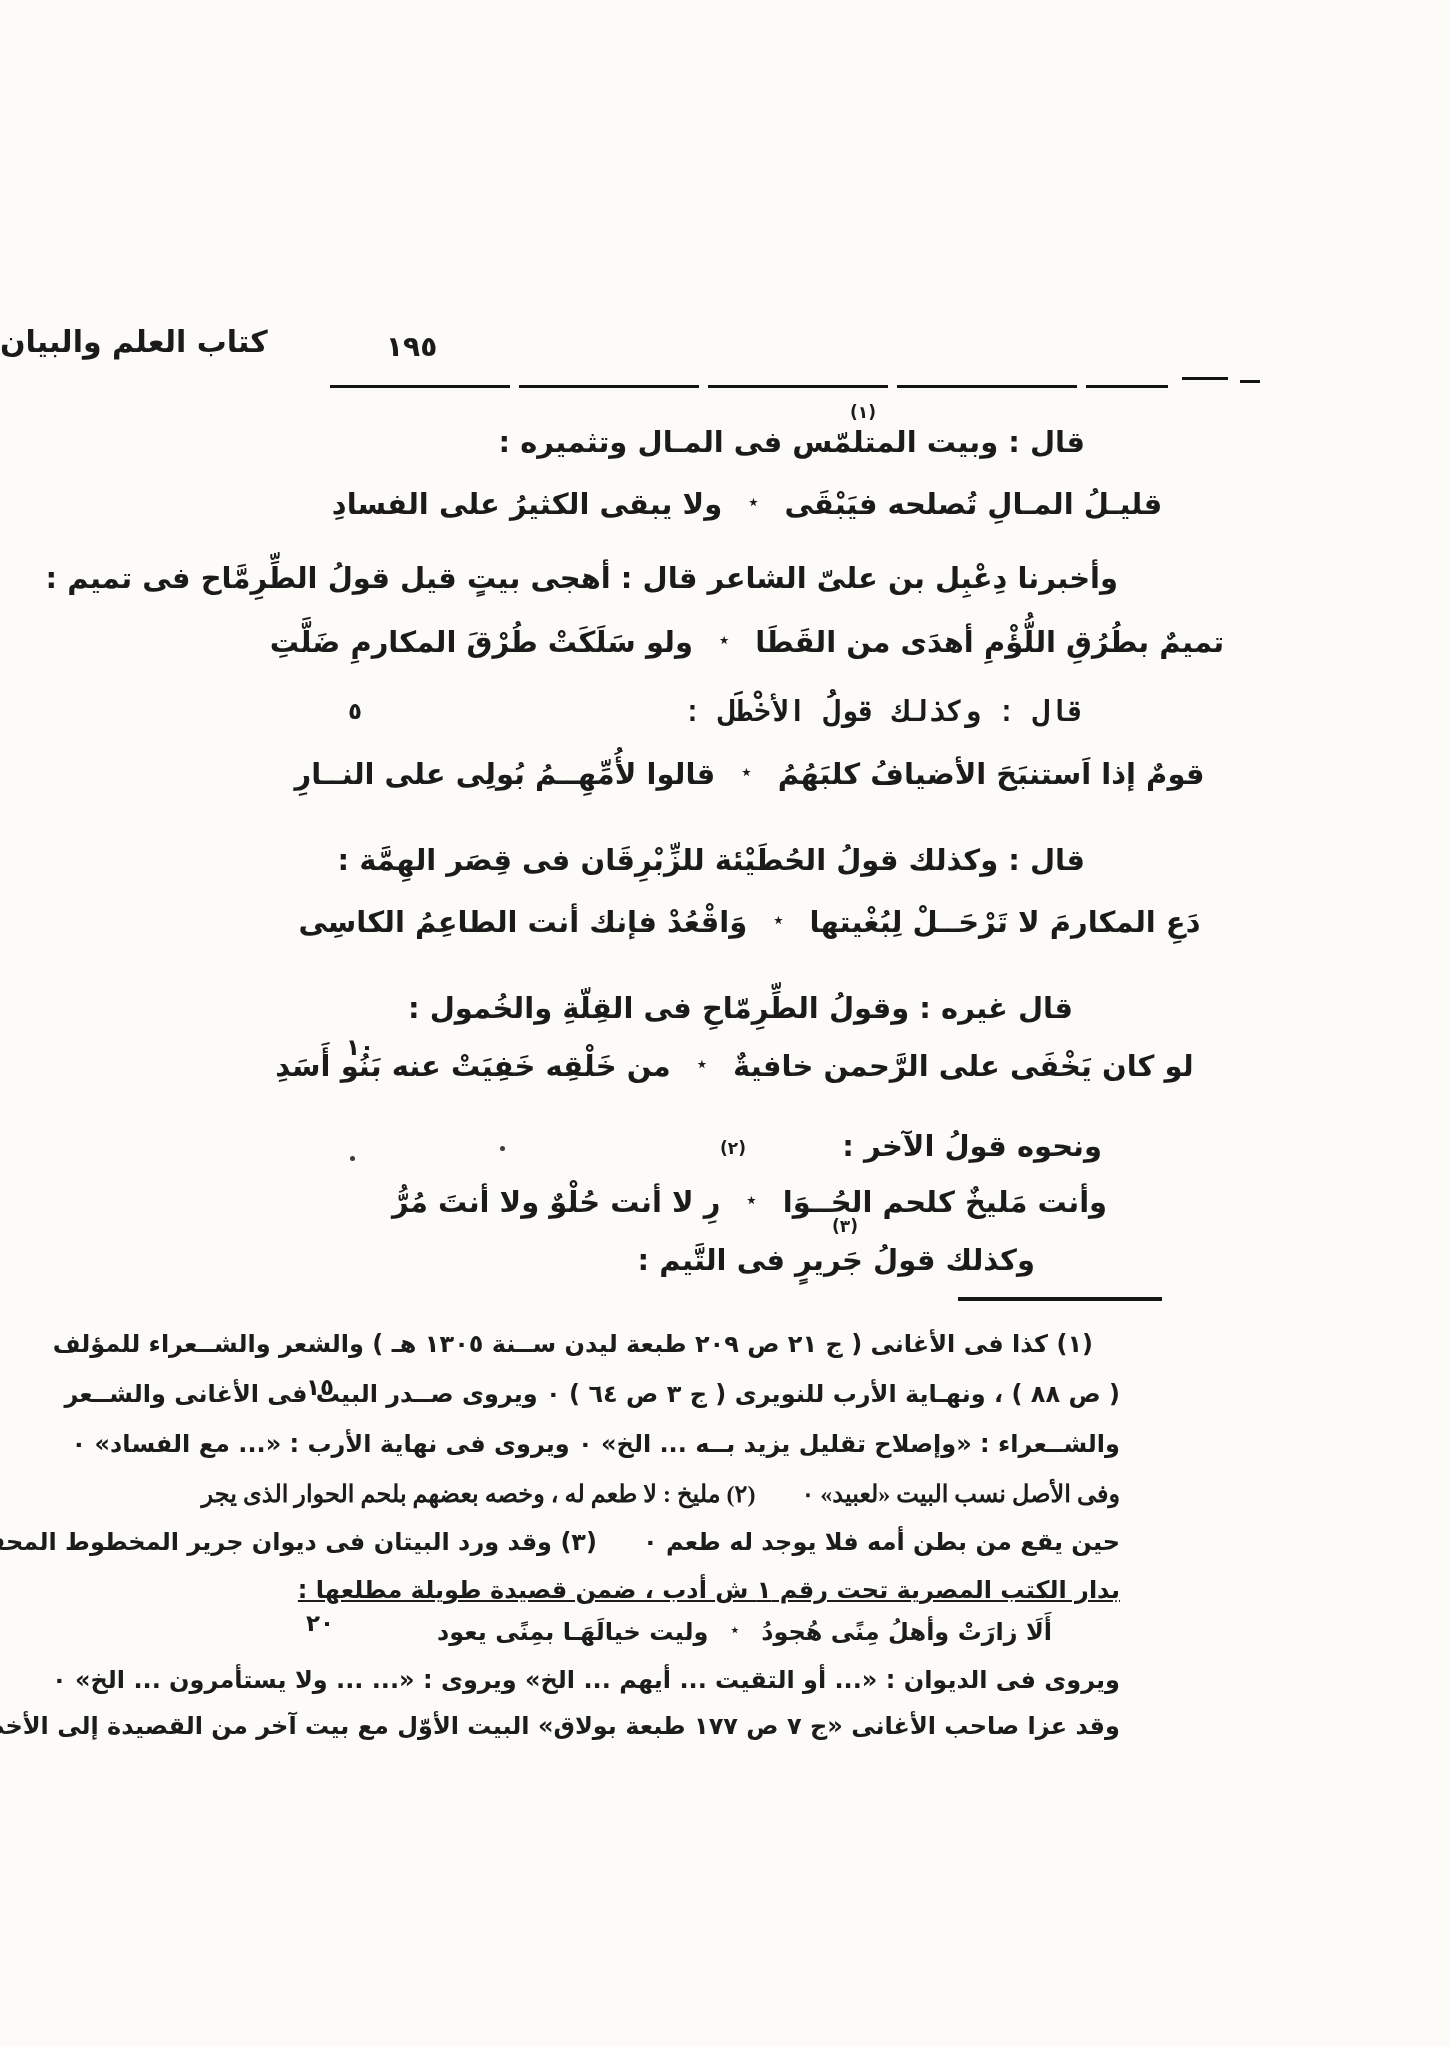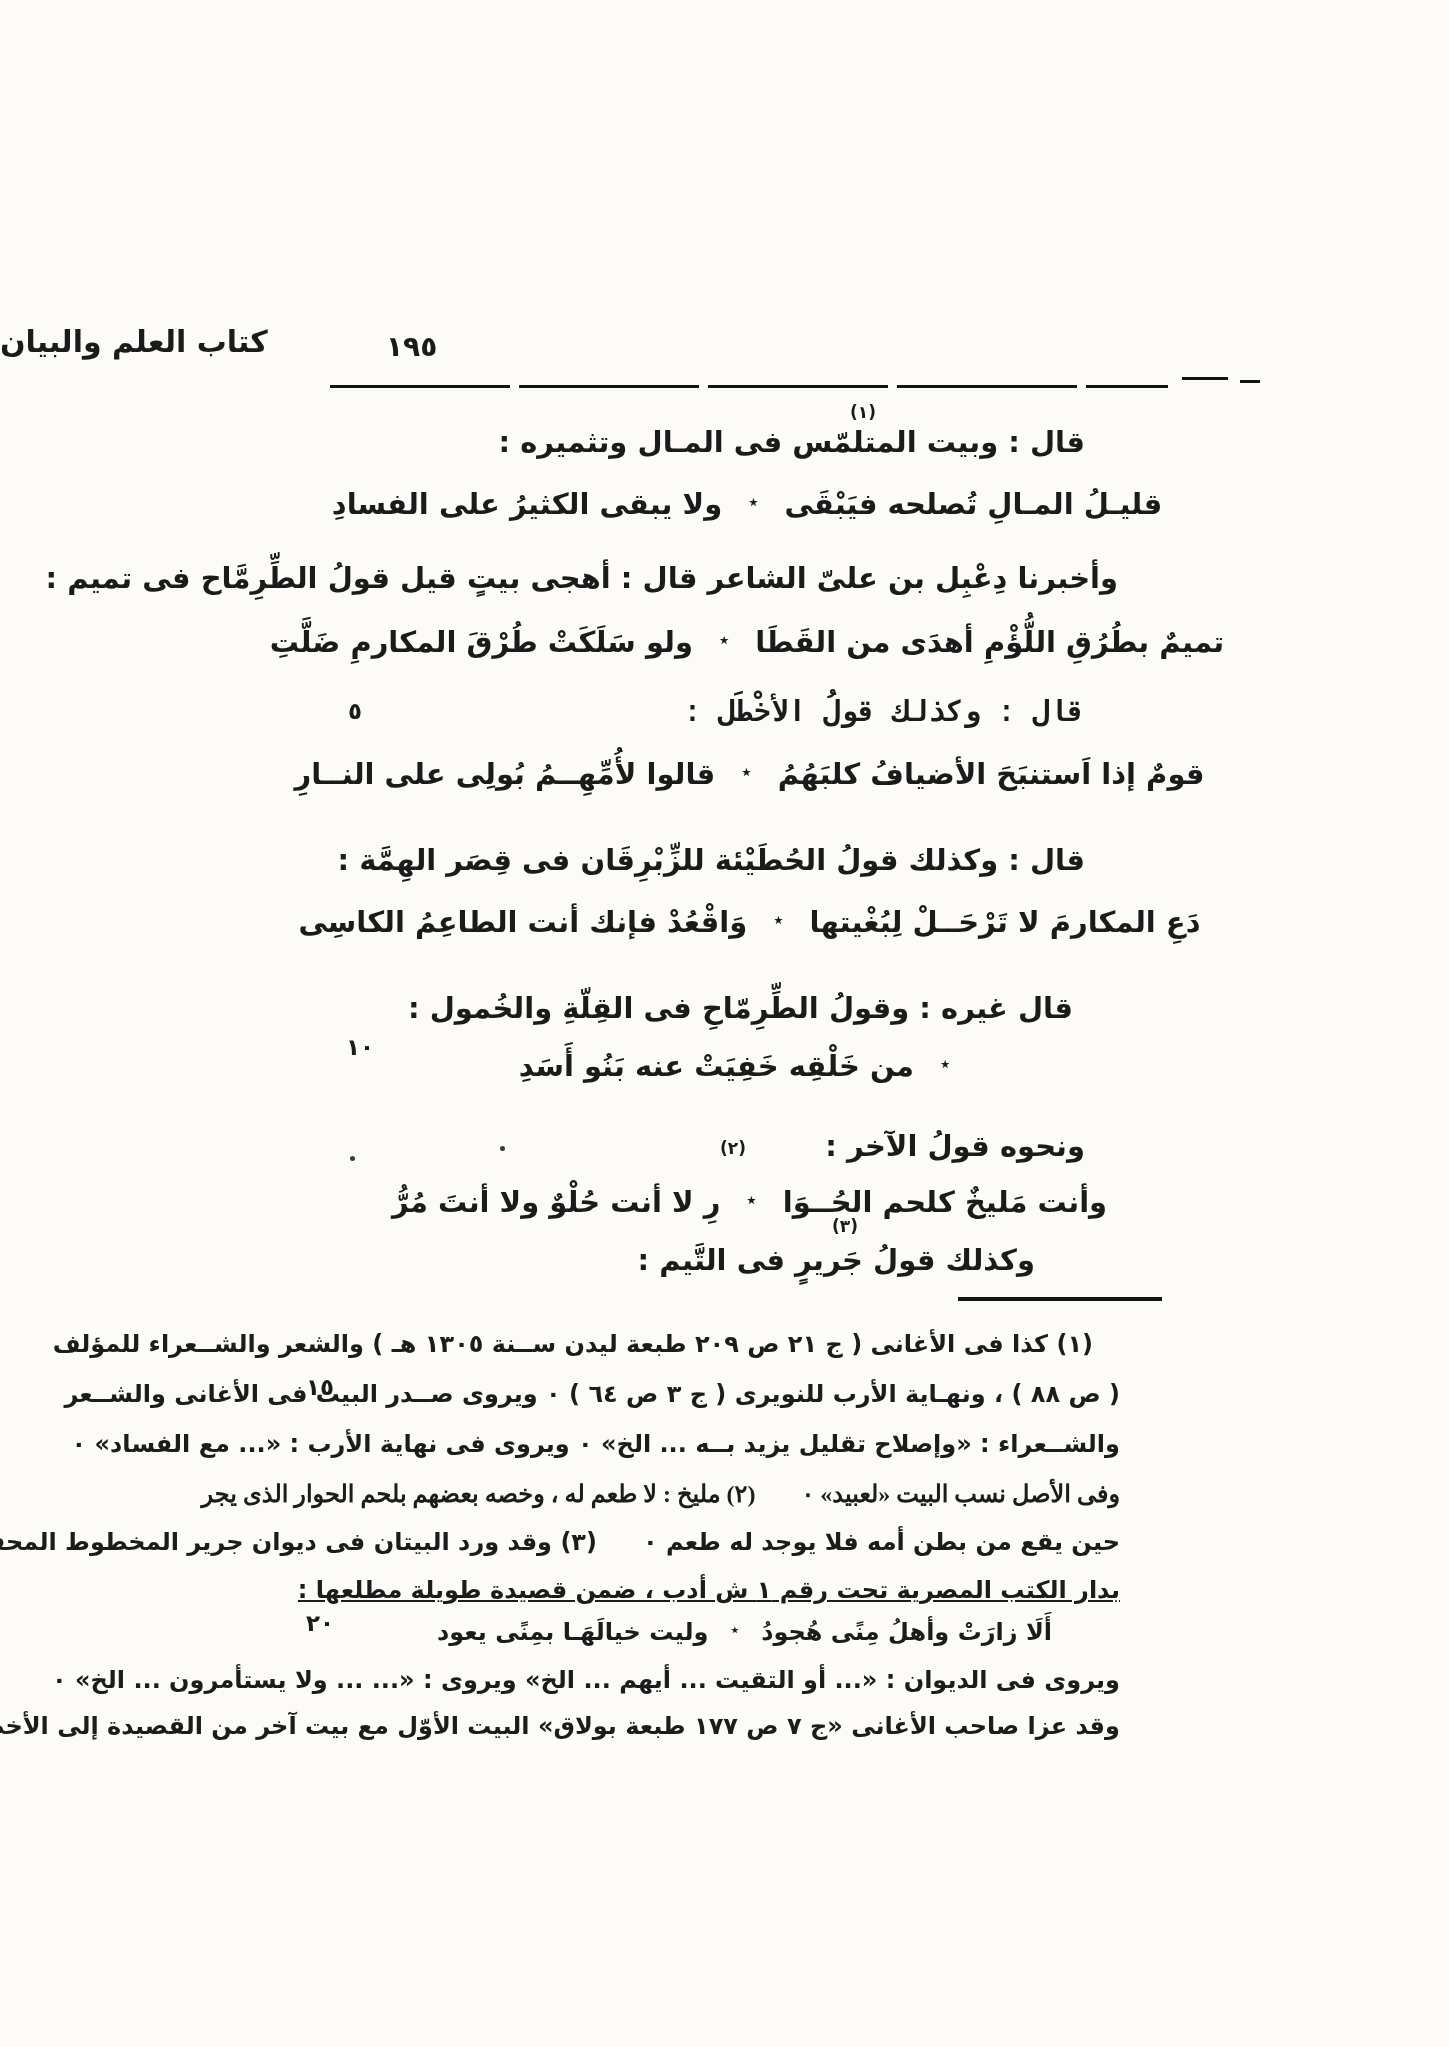--- a/index.html
+++ b/index.html
@@ -111,25 +111,26 @@
 
   <div class="verse" style="top:900px;left:390px;right:340px;">
     <span>دَعِ المكارمَ لا تَرْحَــلْ لِبُغْيتها</span>
     <span class="vsep">٭</span>
     <span>وَاقْعُدْ فإنك أنت الطاعِمُ الكاسِى</span>
   </div>
 
   <div class="prose" style="top:986px;right:376px;">قال غيره : وقولُ الطِّرِمّاحِ فى القِلّةِ والخُمول :</div>
 
   <div class="verse" style="top:1044px;left:380px;right:360px;">
+    <span>لو كان يَخْفَى على الرَّحمن خافيةٌ</span>
     <span class="vsep">٭</span>
     <span>من خَلْقِه خَفِيَتْ عنه بَنُو أَسَدِ</span>
   </div>
 
-  <div class="prose" style="top:1124px;right:364px;">ونحوه قولُ الآخر :</div>
+  <div class="prose" style="top:1124px;right:347px;">ونحوه قولُ الآخر :</div>
   <div class="stray-dot" style="top:1156px;left:350px;"></div>
   <div class="stray-dot" style="top:1146px;left:500px;"></div>
 
   <div class="noteref" style="top:1140px;left:720px;">(٢)</div>
   <div class="verse" style="top:1180px;left:420px;right:370px;">
     <span>وأنت مَليخٌ كلحم الحُــوَا</span>
     <span class="vsep">٭</span>
     <span>رِ لا أنت حُلْوٌ ولا أنتَ مُرُّ</span>
   </div>
 

